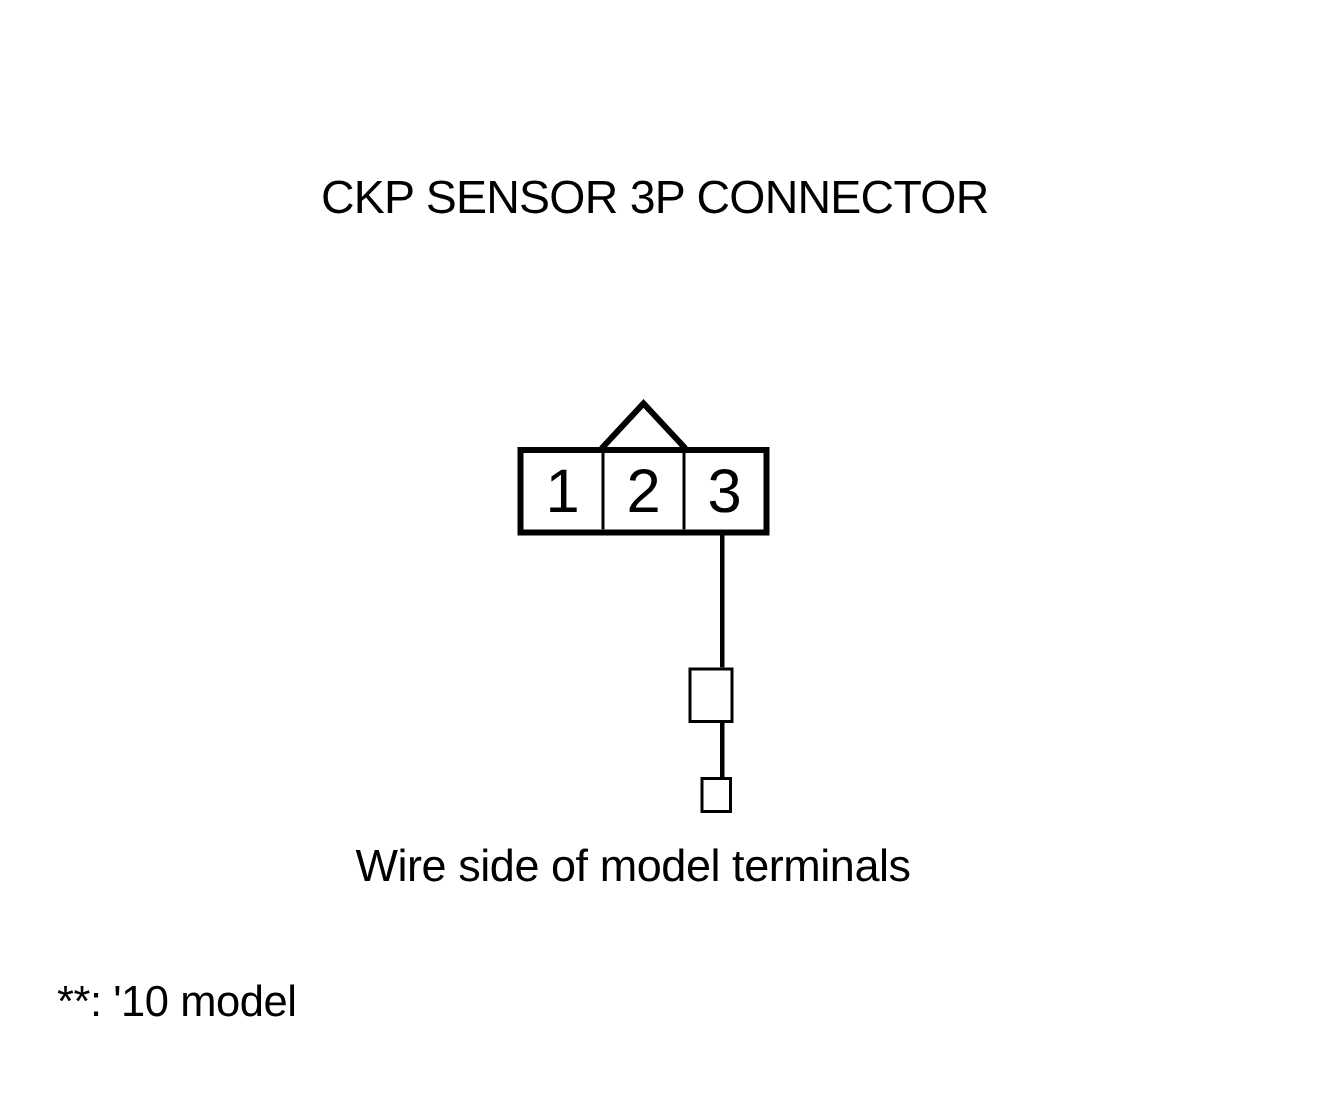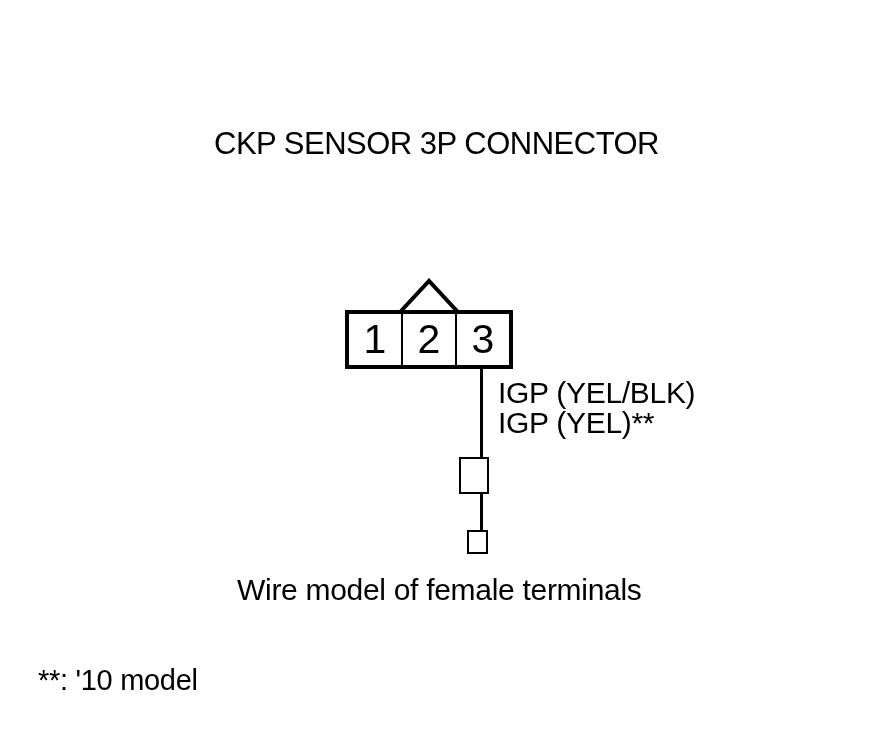--- a/index.html
+++ b/index.html
@@ -9,21 +9,21 @@
   }
   .canvas {
     position: relative;
     width: 880px;
     height: 736px;
     background: #ffffff;
     color: #000000;
     font-family: "Liberation Sans", sans-serif;
     overflow: hidden;
   }
-  .abs { position: absolute; margin-top: 12px; }
+  .abs { position: absolute; }
 
   .title {
     left: 214px;
     top: 115px;
     font-size: 31px;
     line-height: 34px;
     letter-spacing: -0.5px;
     white-space: nowrap;
   }
 
@@ -137,22 +137,18 @@
     <div class="pin">1</div>
     <div class="pin mid">2</div>
     <div class="pin">3</div>
   </div>
 
   <div class="abs wire-seg-1"></div>
   <div class="abs wire-seg-2"></div>
   <div class="abs terminal-large"></div>
   <div class="abs terminal-small"></div>
 
-  <div class="abs wire-labels">
-    <div>IGP (YEL/BLK)</div>
-    <div>IGP (YEL)**</div>
-  </div>
 
-  <div class="abs caption">Wire model of female terminals</div>
+  <div class="abs caption">Wire side of model terminals</div>
 
   <div class="abs footnote">**: '10 model</div>
 
 </div>
 
 </body></html>

